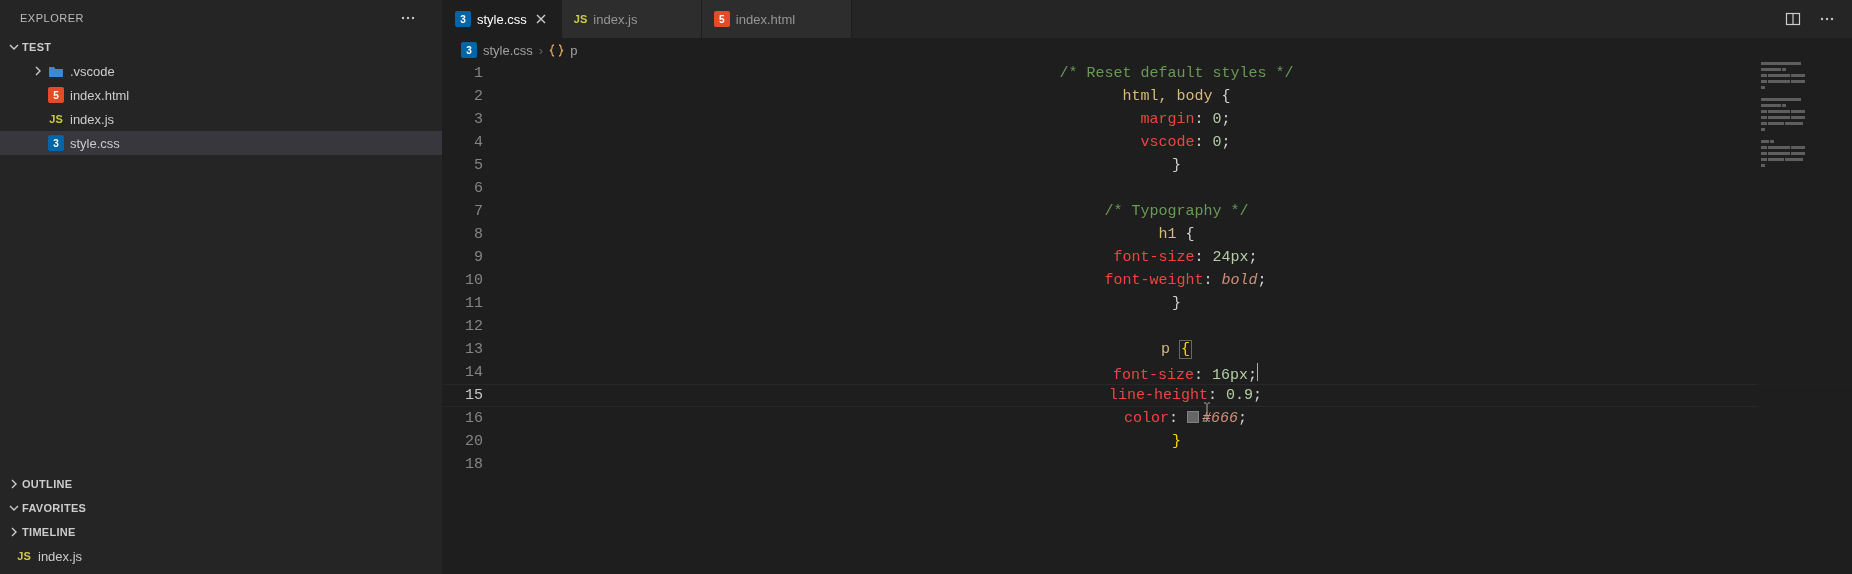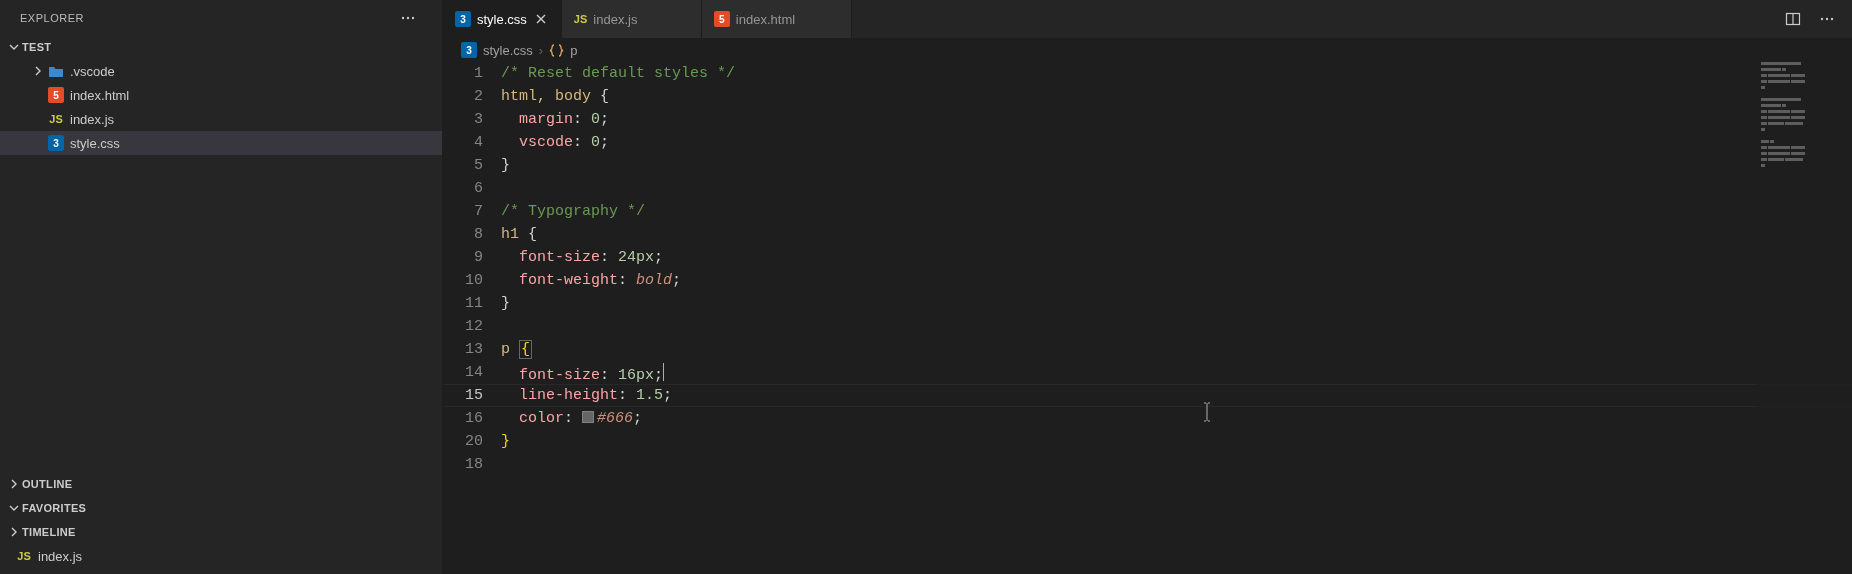--- a/index.html
+++ b/index.html
@@ -140,34 +140,35 @@
     color: #858585;
     padding-right: 18px;
     user-select:none;
   }
   .gutter .ln { height:23px; }
   .gutter .ln.cur { color:#c6c6c6; }
   .code {
     flex:1;
     color:#d4d4d4;
     position:relative;
+    text-align:center;
   }
   .code .line { height:23px; white-space: pre; }
   .code .cur-line-bg {
     position:absolute;
     left:-58px; right:0;
     height:23px;
     border-top:1px solid #282828;
     border-bottom:1px solid #282828;
     pointer-events:none;
   }
   .c-comment { color:#6a9955; }
   .c-sel { color:#d7ba7d; }
   .c-punc { color:#d4d4d4; }
-  .c-prop { color:#fca5a5; }
+  .c-prop { color:#ef4444; }
   .c-num { color:#b5cea8; }
   .c-val { color:#ce9178;font-style:italic; }
   .color-swatch {
     display:inline-block;
     width:12px;height:12px;
     border:1px solid #808080;
     vertical-align:-1px;
     margin-right:3px;
   }
   .cursor-caret {
@@ -373,21 +374,21 @@
         <div class="line"></div>
         <div class="line"><span class="c-comment">/* Typography */</span></div>
         <div class="line"><span class="c-sel">h1</span> <span class="c-punc">{</span></div>
         <div class="line">  <span class="c-prop">font-size</span><span class="c-punc">:</span> <span class="c-num">24px</span><span class="c-punc">;</span></div>
         <div class="line">  <span class="c-prop">font-weight</span><span class="c-punc">:</span> <span class="c-val">bold</span><span class="c-punc">;</span></div>
         <div class="line"><span class="c-punc">}</span></div>
         <div class="line"></div>
         <div class="line"><span class="c-sel">p</span> <span class="bracket-y" style="border:1px solid #666;padding:0 1px;">{</span></div>
         <div class="cur-line-bg" style="top: 322px;"></div>
         <div class="line">  <span class="c-prop">font-size</span><span class="c-punc">:</span> <span class="c-num">16px</span><span class="c-punc">;</span><span class="cursor-caret" style="position:relative;display:inline-block;"></span></div>
-        <div class="line">  <span class="c-prop">line-height</span><span class="c-punc">:</span> <span class="c-num">1.5</span><span class="c-punc">;</span></div>
+        <div class="line">  <span class="c-prop">line-height</span><span class="c-punc">:</span> <span class="c-num">0.9</span><span class="c-punc">;</span></div>
         <div class="line">  <span class="c-prop">color</span><span class="c-punc">:</span> <span class="color-swatch" style="background:#666666"></span><span class="c-val">#666</span><span class="c-punc">;</span></div>
         <div class="line"><span class="bracket-y">}</span></div>
       </div>
 
     <span class="text-cursor-indicator" style="left:760px; top:340px;">
       <svg width="8" height="20" viewBox="0 0 8 20">
           <path d="M1 1 H3 M5 1 H7 M4 1 V19 M1 19 H3 M5 19 H7" stroke="#aeafad" stroke-width="1"></path>
         </svg>
     </span>
   </div>

